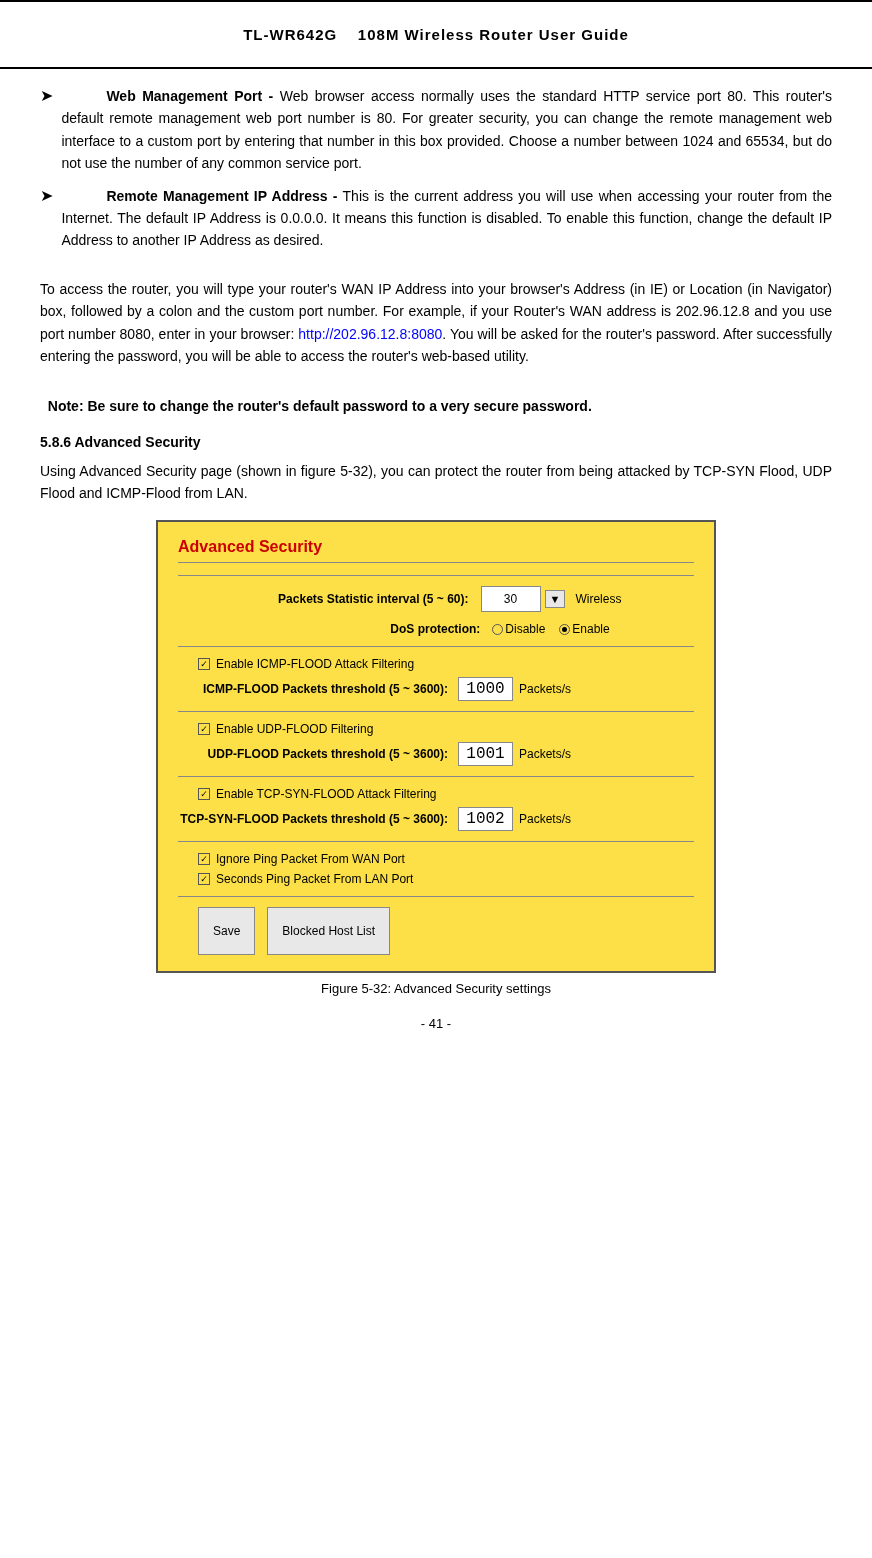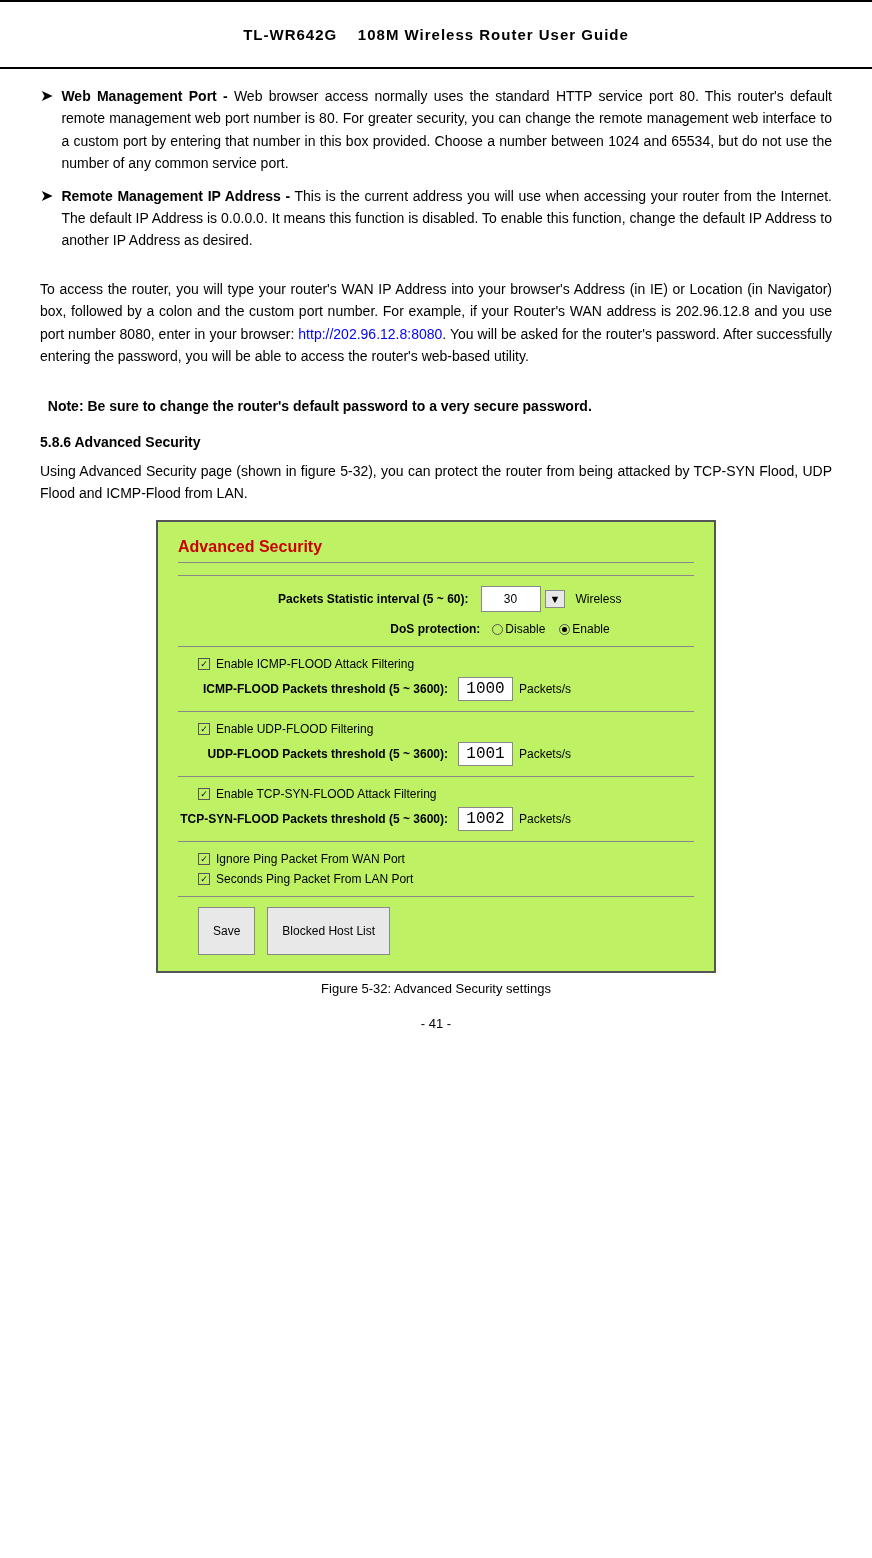--- a/index.html
+++ b/index.html
@@ -34,20 +34,21 @@
     .bullet-arrow {
       font-size: 16px;
       flex-shrink: 0;
       padding-top: 1px;
     }
     .bullet-text {
       line-height: 1.6;
     }
     .bullet-text strong {
       font-weight: bold;
+      margin-left: 45px;
     }
     .paragraph {
       line-height: 1.6;
       margin-bottom: 12px;
       text-align: justify;
     }
     .paragraph a {
       color: #00f;
     }
     .note-para {
@@ -63,21 +64,21 @@
     .figure-container {
       display: flex;
       flex-direction: column;
       align-items: center;
       margin: 16px 0;
     }
     .figure-box {
       border: 2px solid #555;
       padding: 16px 20px;
       width: 560px;
-      background: #bef264;
+      background: #fde047;
     }
     .figure-title-bar {
       font-weight: bold;
       font-size: 16px;
       color: #cc0000;
       margin-bottom: 12px;
       padding-bottom: 6px;
       border-bottom: 1px solid #888;
     }
     .form-input {

